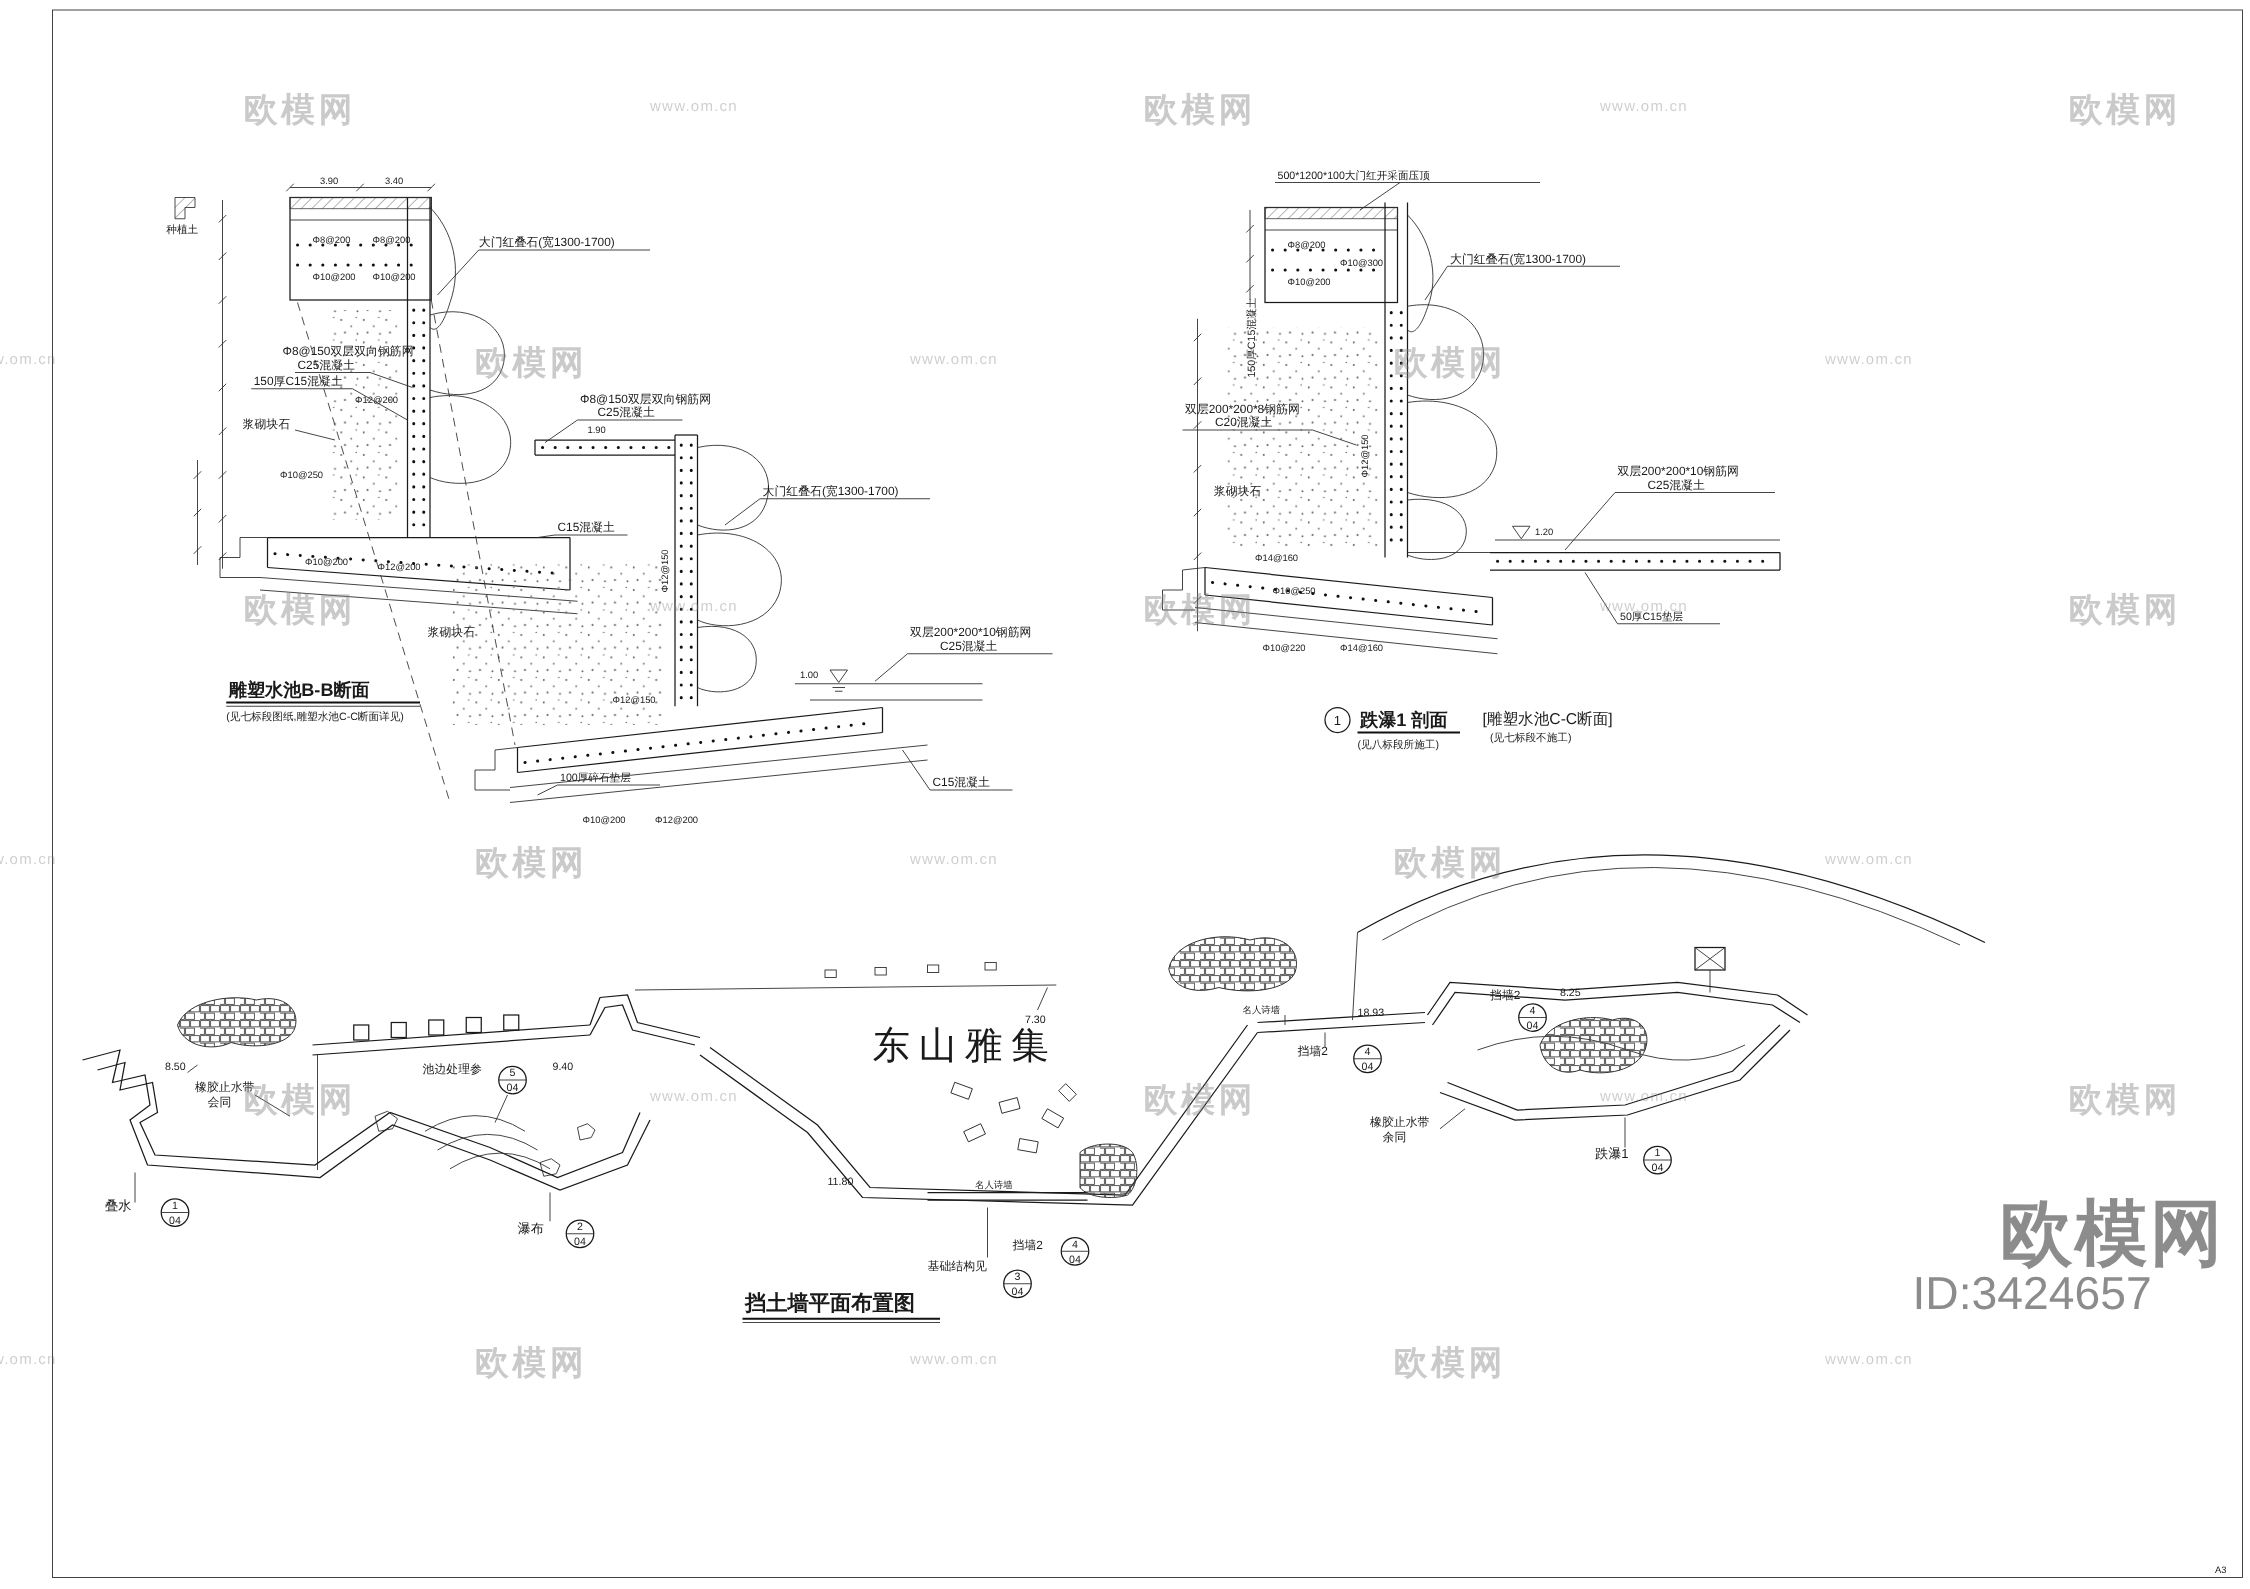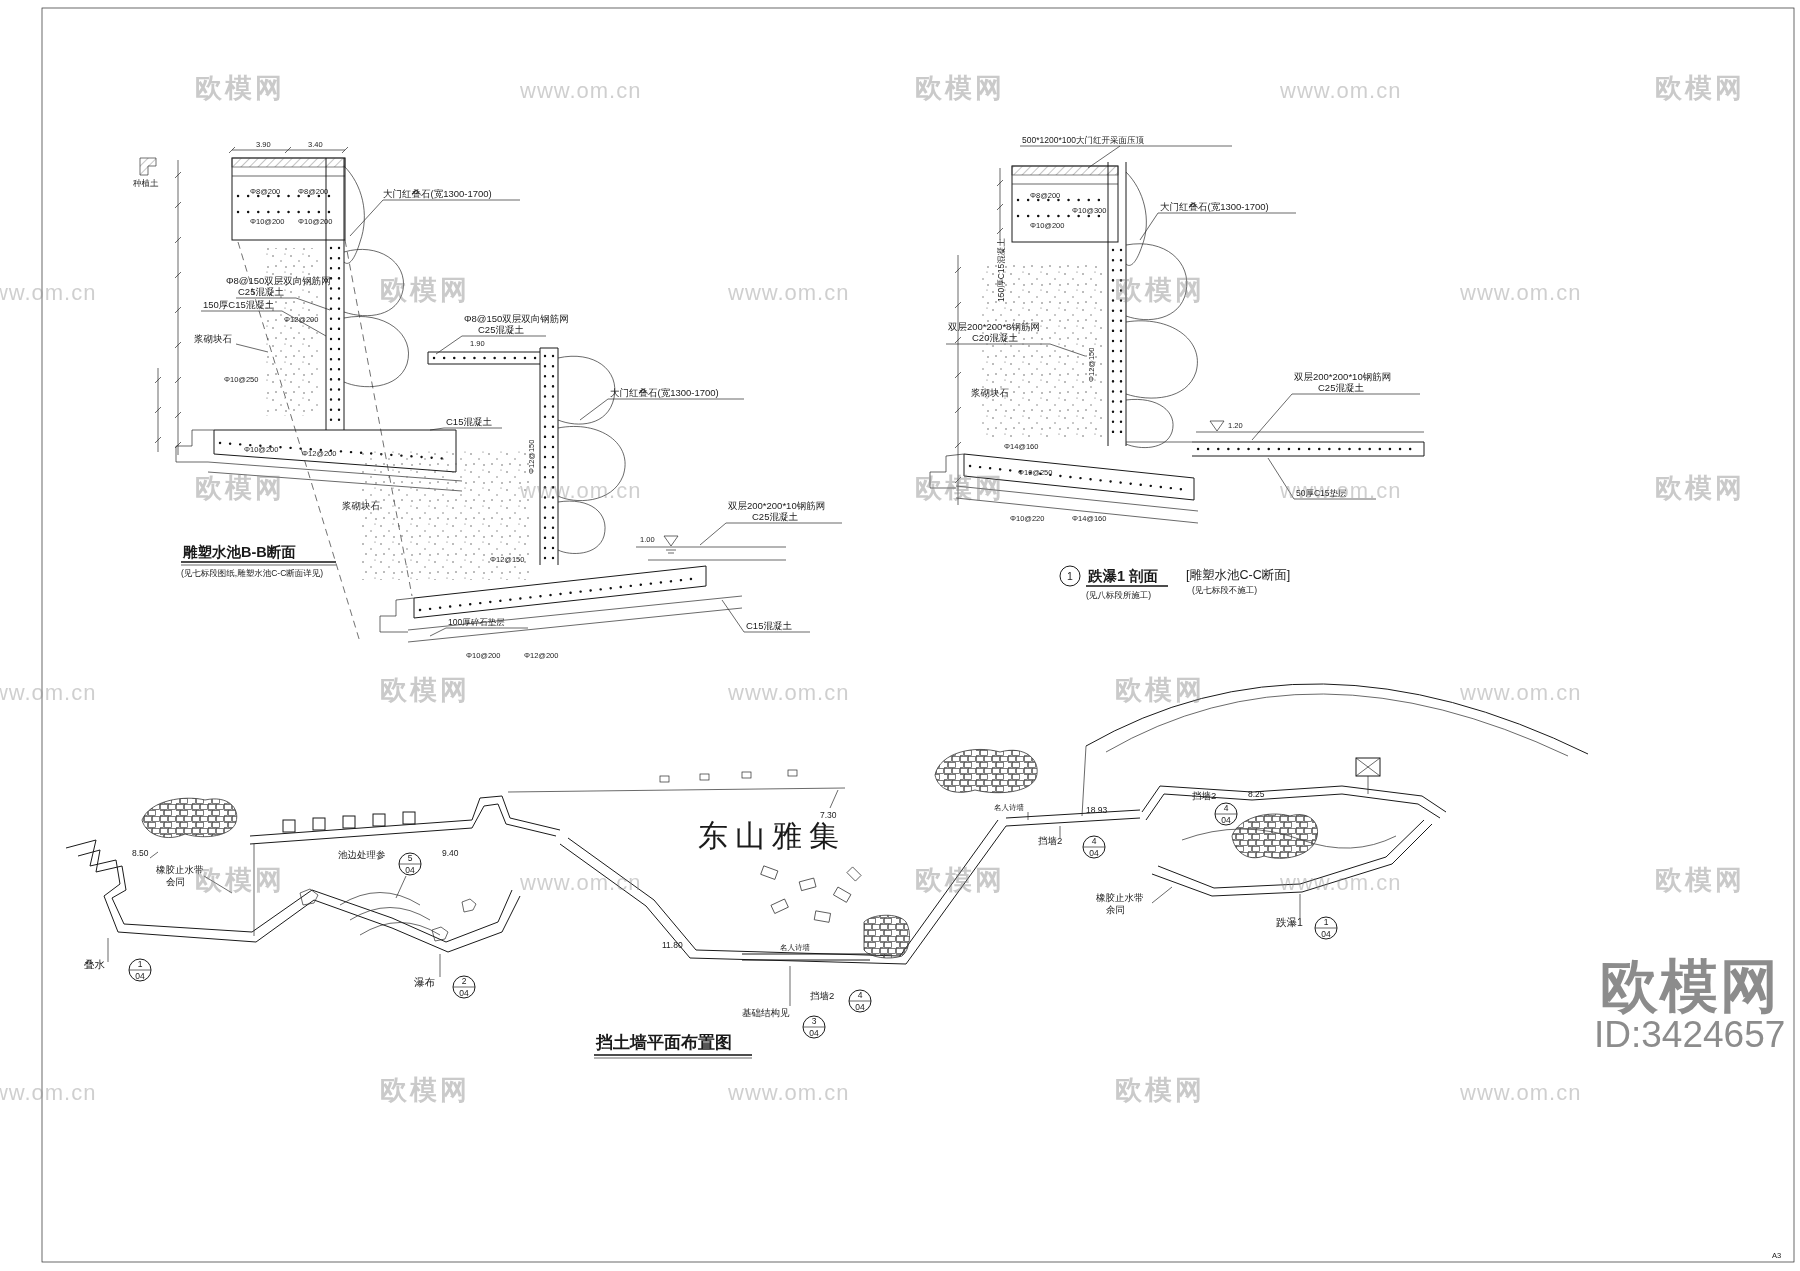--- a/index.html
+++ b/index.html
@@ -17,24 +17,24 @@
   .t17{font-size:17px;font-weight:700;}
   .site{font-size:30px;letter-spacing:7px;}
   .ln{stroke:#1a1a1a;stroke-width:1;fill:none;}
   .lnthin{stroke:#2a2a2a;stroke-width:0.7;fill:none;}
   .lnbold{stroke:#111;stroke-width:1.5;fill:none;}
   .dots{stroke:#111;stroke-width:2.4;fill:none;stroke-linecap:round;stroke-dasharray:0.1 10;}
   .dash{stroke:#333;stroke-width:0.7;fill:none;stroke-dasharray:7 5;}
   .wm-layer{position:absolute;left:0;top:0;width:1800px;height:1271px;pointer-events:none;}
   .wm{position:absolute;white-space:nowrap;}
   .wm-brand{font-size:27px;font-weight:700;letter-spacing:3px;color:rgba(128,128,128,0.42);}
-  .wm-url{font-size:22px;color:rgba(135,135,135,0.40);letter-spacing:1px;}
+  .wm-url{font-size:12px;color:rgba(135,135,135,0.40);letter-spacing:1px;}
   .brand-big{position:absolute;left:1600px;top:948px;font-size:58px;font-weight:700;
              letter-spacing:2px;color:#8c8c8c;}
-  .brand-id{position:absolute;left:1594px;top:1014px;font-size:37px;color:#8c8c8c;}
+  .brand-id{position:absolute;left:1530px;top:1014px;font-size:37px;color:#8c8c8c;}
 </style>
 </head>
 <body>
 
 <div class="page">
 
 <svg width="1800" height="1271" viewBox="0 0 1800 1271">
   <defs>
     <pattern id="hatch" width="6" height="6" patternUnits="userSpaceOnUse" patternTransform="rotate(45)">
       <line x1="0" y1="0" x2="0" y2="6" stroke="#555" stroke-width="0.7"></line>

